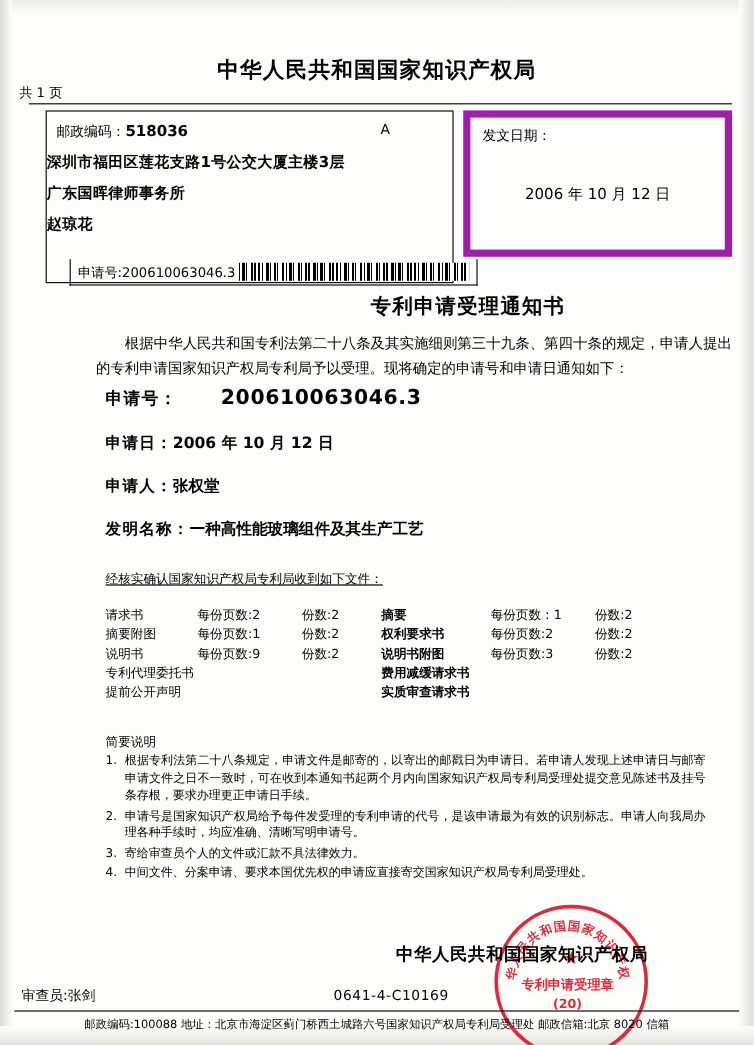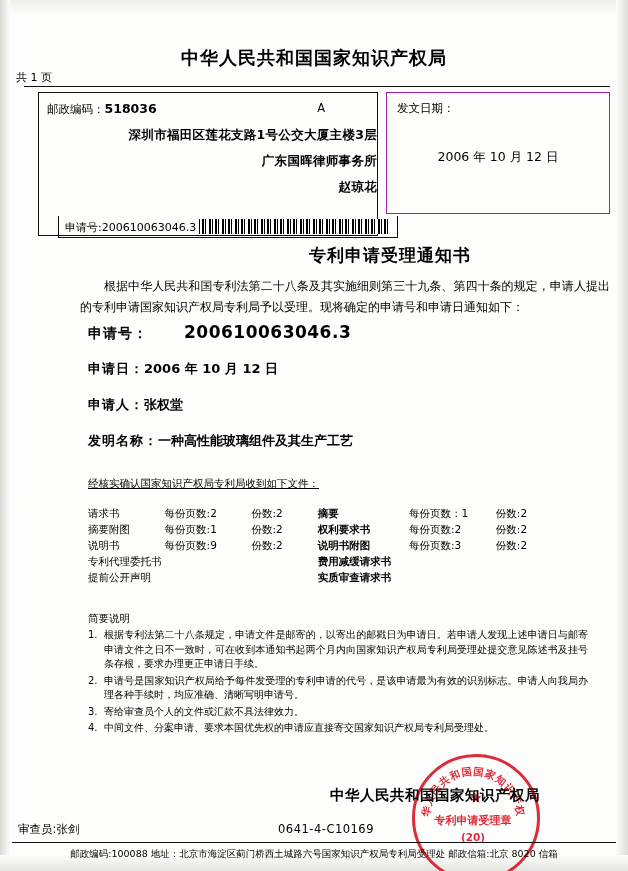--- a/index.html
+++ b/index.html
@@ -72,35 +72,35 @@
     position: absolute; left: 8px; top: 8px;
     font-size: 11.5px;
   }
   .addr-zip-row b { font-size: 12.5px; }
   .addr-letter {
     position: absolute; right: 52px; top: 8px;
     font-size: 11.5px;
   }
   .addr-lines {
     position: absolute; left: 0; top: 34px; width: 100%;
-    text-align: right;
+    text-align: left;
   }
   .addr-lines div {
     font-size: 12.5px;
     font-weight: bold;
     margin-bottom: 9px;
     letter-spacing: 0.3px;
   }
 
   
   .date-box {
     position: absolute;
     left: 386px; top: 92px;
     width: 224px; height: 122px;
-    border: 1px solid #a21caf;
+    border: 6px solid #a21caf;
     box-sizing: border-box;
   }
   .date-label {
     position: absolute; left: 10px; top: 8px;
     font-size: 11.5px;
   }
   .date-value {
     position: absolute; left: 0; top: 56px; width: 100%;
     text-align: center;
     font-size: 12.5px;

